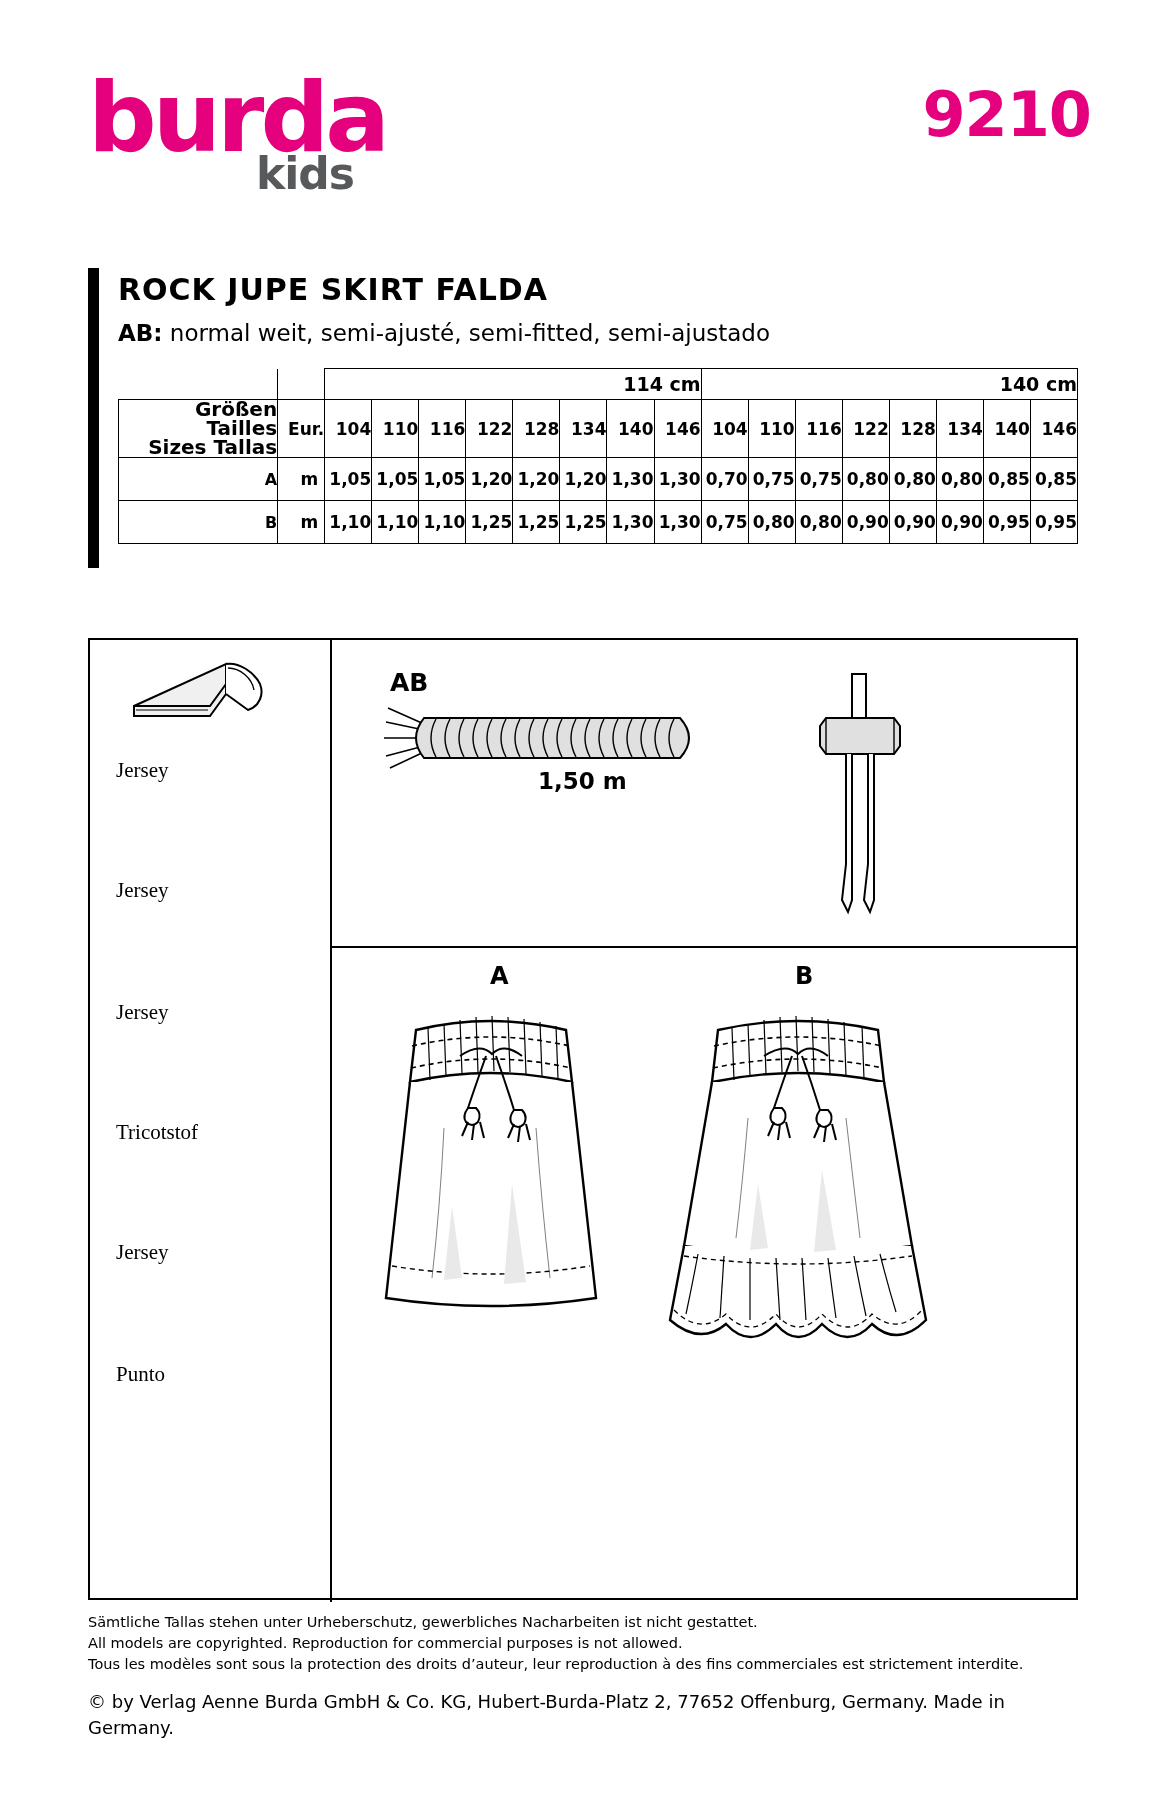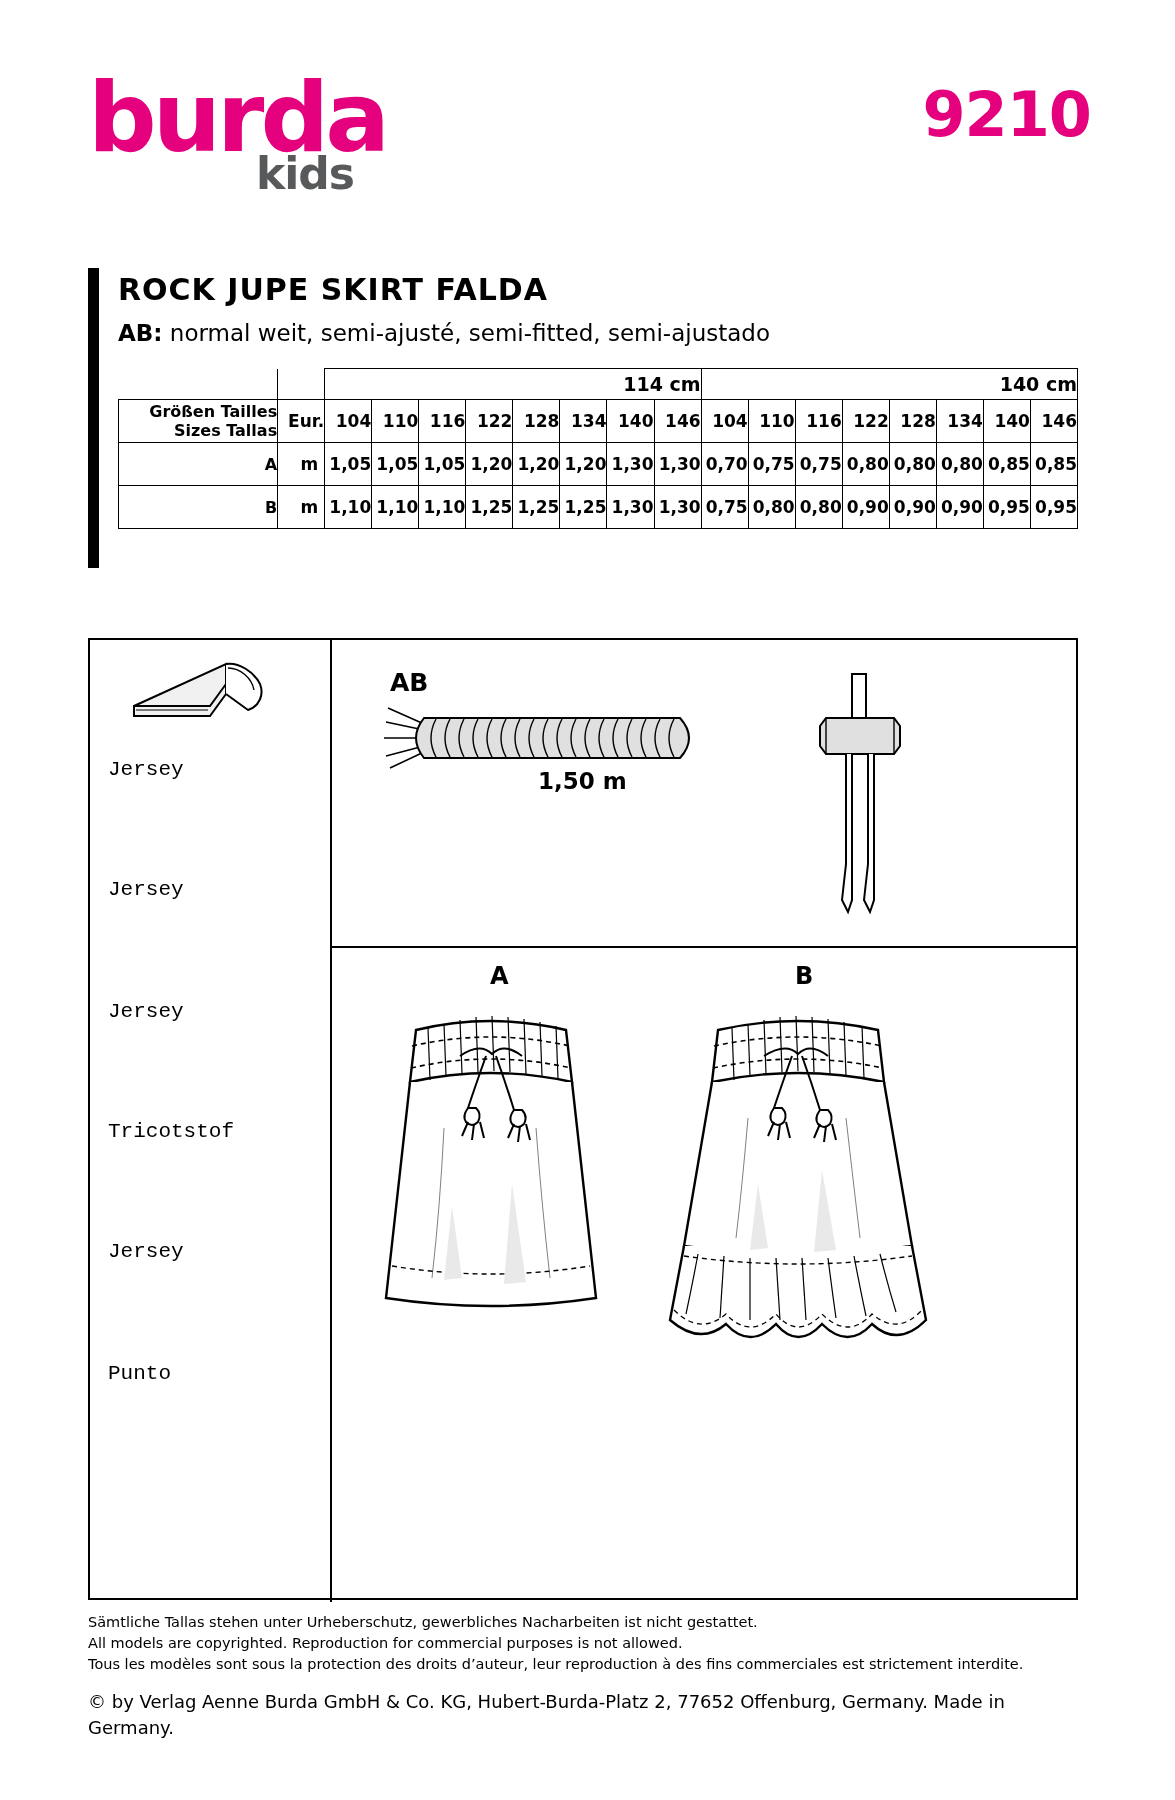--- a/index.html
+++ b/index.html
@@ -107,21 +107,21 @@
     height: 30px;
   }
   .tbl-hdr-blank { border-left: none !important; border-top: none !important; }
   .w-label { width: 150px; text-align: left; padding-left: 8px !important; font-size: 16px; }
   .w-unit { width: 40px; margin-left: 40px; }
   .cell-num { width: 46px; font-size: 17px; }
   .row-tall td { height: 42px; }
   .lbl-cell { text-align: left; padding-left: 8px !important; }
   .unit-cell { text-align: right; padding-right: 6px !important; }
   .grp-hdr { font-size: 19px; height: 34px; }
-  .sizes-two-line { line-height: 19px; font-size: 16px; }
+  .sizes-two-line { line-height: 19px; font-size: 20px; }
 
   
   .frame {
     position: absolute;
     left: 88px;
     top: 638px;
     width: 990px;
     height: 962px;
     border: 2px solid #000;
     box-sizing: border-box;
@@ -146,22 +146,22 @@
   
   .fabric-list {
     position: absolute;
     left: 0;
     top: 0;
     width: 240px;
     height: 962px;
   }
   .fabric-item {
     position: absolute;
-    left: 18px;
-    font-family: Liberation Mono, monospace;
+    left: 26px;
+    font-family: Liberation Serif, serif;
     font-size: 21px;
   }
   .bolt {
     position: absolute;
     left: 24px;
     top: 14px;
     width: 160px;
     height: 80px;
   }
 

